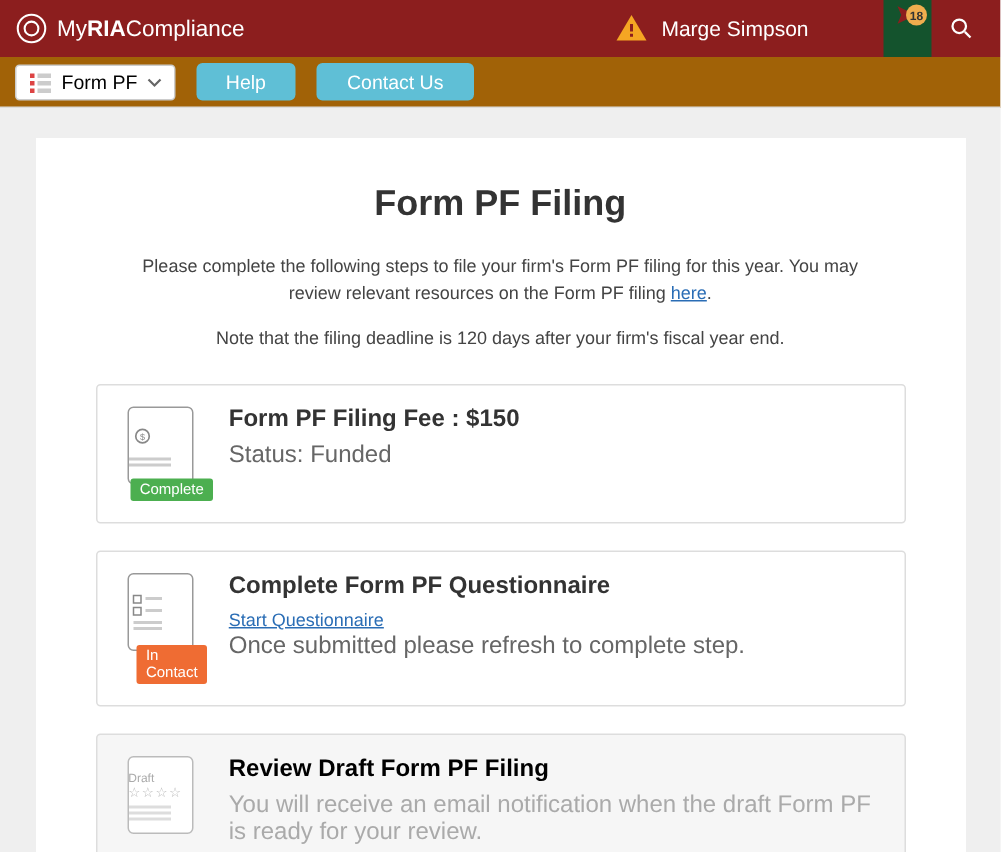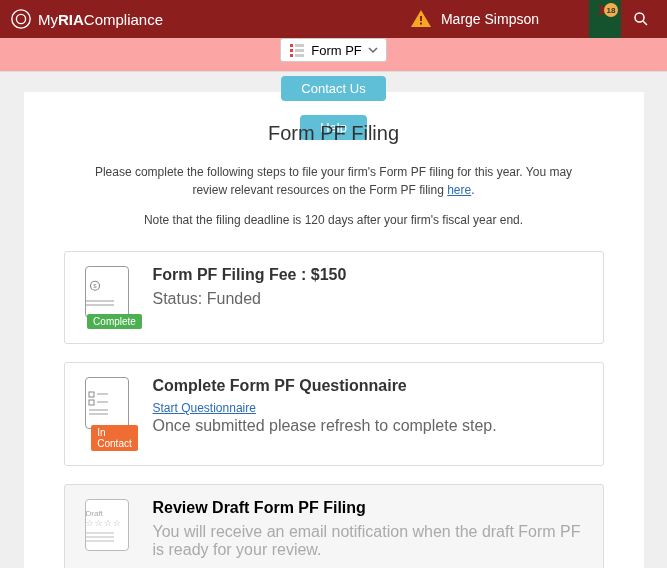--- a/index.html
+++ b/index.html
@@ -10,29 +10,29 @@
 .logo-text { font-size: 15px; font-weight: 300; }
 .logo-text b { font-weight: 700; }
 .header-spacer { flex: 1; }
 .warn-icon { width: 24px; height: 24px; margin-right: 8px; }
 .user-name { font-size: 14px; margin-right: 10px; }
 .notif { position: relative; width: 32px; height: 38px; background: #14532d; display: flex; justify-content: center; margin-right: 4px; margin-left: 40px; }
 .notif svg { width: 20px; height: 20px; }
 .notif-badge { position: absolute; top: 3px; right: 3px; background: #f0ad4e; color: #333; border-radius: 50%; font-size: 8px; width: 14px; height: 14px; display: flex; align-items: center; justify-content: center; font-weight: bold; }
 .search-btn { width: 32px; height: 38px; display: flex; align-items: center; justify-content: center; }
 
-.toolbar { background: #fca5a5; height: 34px; display: flex; align-items: center; padding: 0 10px; gap: 14px; border-bottom: 1px solid #ddd; flex-direction: column; }
+.toolbar { background: #a16207; height: 34px; display: flex; align-items: center; padding: 0 10px; gap: 14px; border-bottom: 1px solid #ddd; }
 .dropdown { display: flex; align-items: center; border: 1px solid #ccc; border-radius: 3px; padding: 3px 8px; background: #fff; cursor: pointer; font-size: 13px; gap: 6px; }
 .dropdown-icon { width: 16px; height: 16px; }
 .btn-pill { background: #5fbfd6; color: #fff; border: none; border-radius: 4px; padding: 5px 20px; font-size: 13px; cursor: pointer; }
 
 .page { background: #efefef; padding: 20px 0; }
 .card-main { background: #fff; width: 620px; margin: 0 auto; padding: 30px 40px 20px; min-height: 490px; }
 
-.page-title { text-align: center; font-size: 20px; font-weight: 400; color: #333; margin-bottom: 18px; }
+.page-title { text-align: center; font-size: 24px; font-weight: 700; color: #333; margin-bottom: 18px; }
 .intro { text-align: center; font-size: 12px; color: #444; line-height: 1.5; max-width: 480px; margin: 0 auto 14px; }
 .intro a { color: #2a6db5; text-decoration: underline; }
 .note { text-align: center; font-size: 12px; color: #444; margin-bottom: 24px; }
 
 .step { border: 1px solid #ddd; border-radius: 3px; display: flex; padding: 14px; margin-bottom: 18px; gap: 18px; background: #fff; }
 .step.disabled { background: #f6f6f6; color: #999; }
 .step-icon-col { width: 56px; display: flex; flex-direction: column; align-items: center; position: relative; }
 .step-icon-box { width: 44px; height: 52px; border: 1px solid #999; border-radius: 4px; border-top-left-radius: 4px; display: flex; justify-content: center; flex-direction: column; font-size: 8px; color: #888; background: #fff; }
 .step.disabled .step-icon-box { border-color: #bbb; color: #bbb; }
 .status-badge { color: #fff; font-size: 10px; padding: 2px 6px; border-radius: 2px; margin-top: -4px; position: relative; z-index: 1; margin-left: 16px; }
@@ -85,22 +85,22 @@
         <rect x="1" y="12" width="3" height="3" fill="#d44"></rect>
         <rect x="6" y="2" width="9" height="3" fill="#ccc"></rect>
         <rect x="6" y="7" width="9" height="3" fill="#ccc"></rect>
         <rect x="6" y="12" width="9" height="3" fill="#ccc"></rect>
       </svg>
     <span>Form PF</span>
     <svg width="10" height="10" viewBox="0 0 10 10">
         <path d="M1 3 L5 7 L9 3" fill="none" stroke="#666" stroke-width="1.5"></path>
       </svg>
   </div>
+  <button class="btn-pill">Help</button>
   <button class="btn-pill">Contact Us</button>
-  <button class="btn-pill">Help</button>
 </div>
 
 <div class="page">
   <div class="card-main">
     <h1 class="page-title">Form PF Filing</h1>
     <p class="intro">
       <span>Please complete the following steps to file your firm's Form PF filing for this year. You may review relevant resources on the Form PF filing </span><a href="#">here</a><span>.</span>
     </p>
     <p class="note">Note that the filing deadline is 120 days after your firm's fiscal year end.</p>
 

